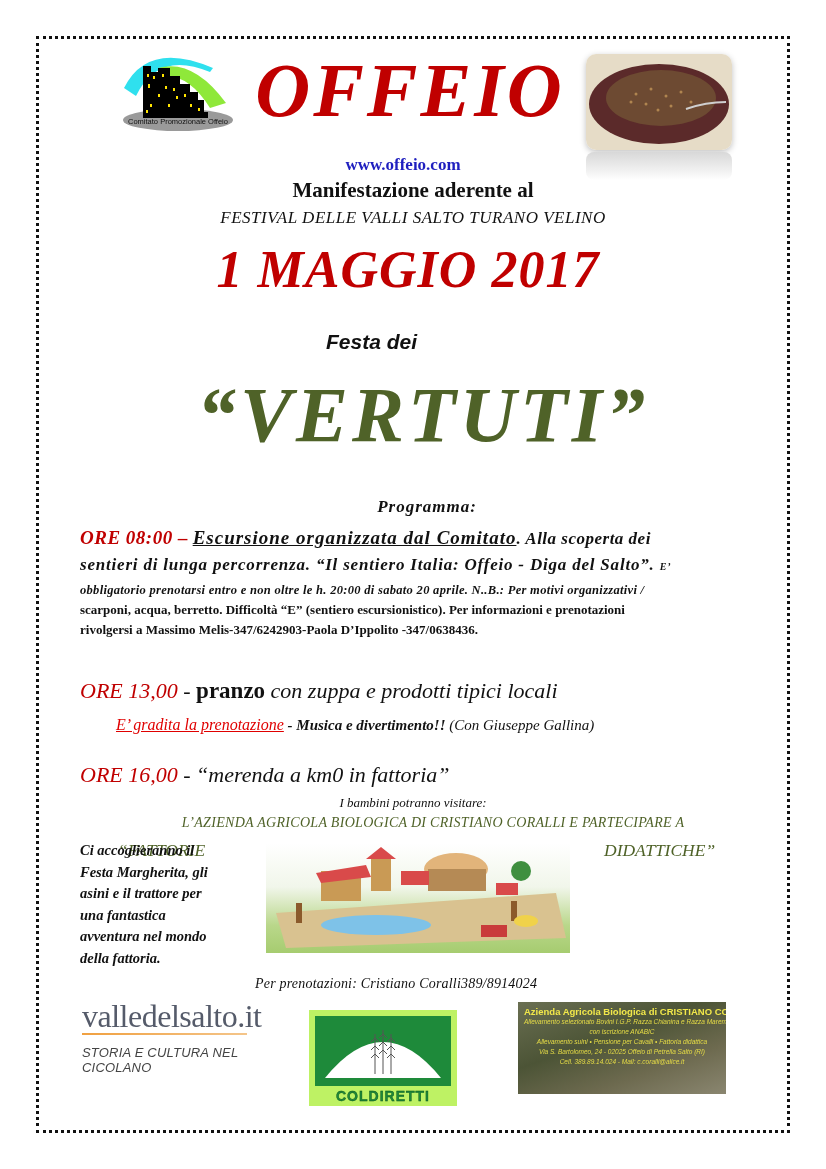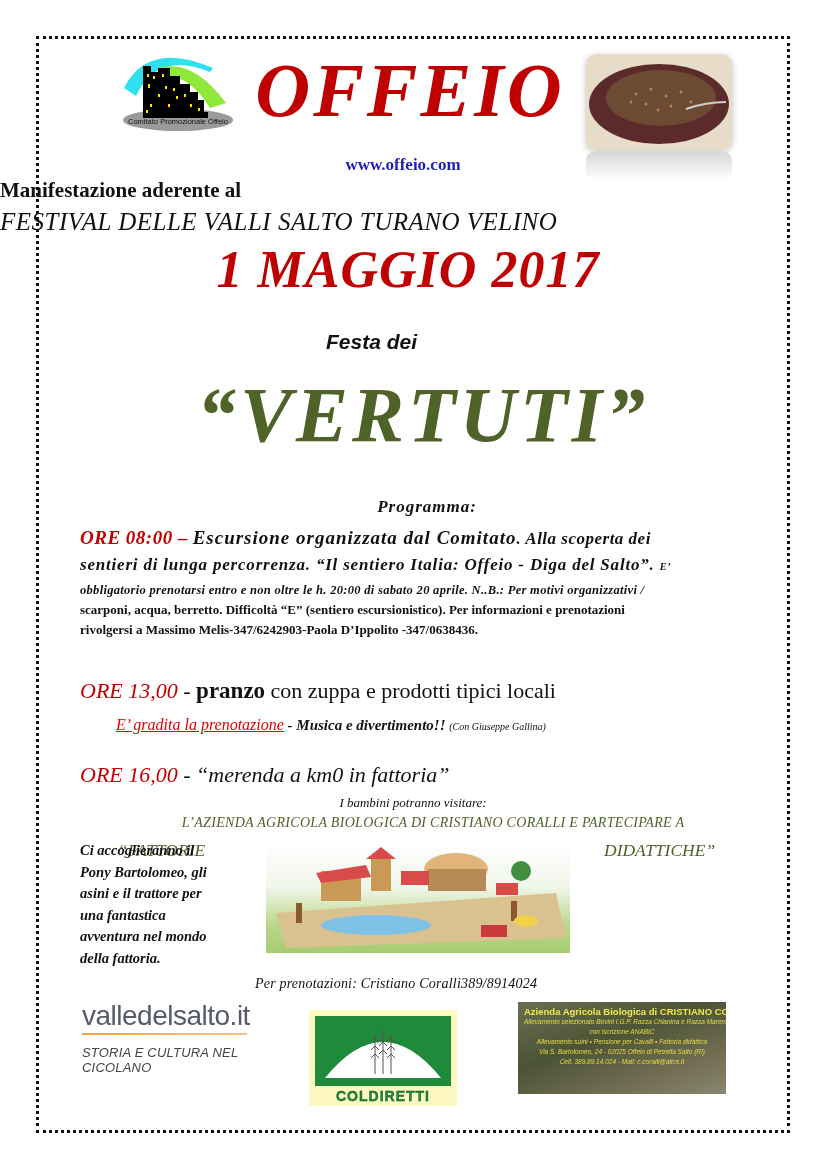--- a/index.html
+++ b/index.html
@@ -46,26 +46,26 @@
       background: linear-gradient(to bottom, #d8d8d8, #f6f6f6 80%, #ffffff);
     }
 
     .website {
       left: 0; top: 155px; width: 826px; text-align: center;
       font-size: 17px; font-weight: bold; color: #1f1fbf;
       padding-left: 0;
     }
     .website span { margin-left: -20px; }
     .aderente {
-      left: 0; top: 178px; width: 826px; text-align: left;
+      left: 0; top: 178px; width: 826px; text-align: center;
       font-size: 21px; font-weight: bold; color: #111;
     }
     .festival {
-      left: 0; top: 208px; width: 826px; 
-      font-size: 25px; font-style: italic; color: #111; letter-spacing: 0.5px;
+      left: 0; top: 208px; width: 826px; text-align: center;
+      font-size: 17px; font-style: italic; color: #111; letter-spacing: 0.5px;
     }
     .date {
       left: 0; top: 240px; width: 826px; text-align: center;
       font-size: 52px; font-style: italic; font-weight: bold; color: #c00000;
       letter-spacing: 1px; padding-right: 10px;
     }
     .festa-dei {
       left: 326px; top: 330px;
       font-family: "Liberation Sans", sans-serif;
       font-size: 21px; font-style: italic; font-weight: bold; color: #111;
@@ -83,41 +83,41 @@
     }
 
     
     .block1 {
       left: 80px; top: 525px; width: 675px;
       text-align: justify;
     }
     .b1-line1 { font-size: 19px; font-style: italic; font-weight: bold; line-height: 26px; }
     .red { color: #c00000; }
     .b1-time { letter-spacing: 0.5px; }
-    .b1-escursione { color: #111; letter-spacing: 1px; }
+    .b1-escursione { text-decoration: underline; color: #111; letter-spacing: 1px; }
     .b1-rest { color: #111; font-size: 17px; letter-spacing: 0.5px; }
     .b1-line2 { font-size: 17px; font-style: italic; font-weight: bold; line-height: 26px; letter-spacing: 0.8px; }
     .b1-small { font-size: 12.5px; font-style: italic; font-weight: bold; line-height: 20px; letter-spacing: 0.3px;}
     .b1-normal { font-size: 13px; font-weight: bold; font-style: normal; line-height: 20px; }
 
     
     .ore13 {
       left: 80px; top: 678px; width: 700px;
       font-size: 22px;
     }
     .ore13 .time { color: #c00000; font-style: italic; }
     .ore13 .pranzo { font-weight: bold; font-size: 23px; }
-    .ore13 .rest { }
+    .ore13 .rest { font-style: italic; }
     .gradita {
       left: 116px; top: 716px; width: 680px;
       font-size: 15px;
     }
     .gradita .link { color: #e00000; font-style: italic; text-decoration: underline; font-size: 16px; }
     .gradita .musica { font-style: italic; font-weight: bold; }
-    .gradita .con { font-style: italic; font-size: 10px; }
+    .gradita .con { font-style: italic; font-size: 15px; }
 
     .ore16 {
       left: 80px; top: 762px; width: 700px; font-size: 22px;
     }
     .ore16 .time { color: #c00000; font-style: italic; }
     .ore16 .merenda { font-style: italic; }
 
     .bambini {
       left: 0; top: 795px; width: 826px; text-align: center;
       font-size: 13px; font-style: italic;
@@ -146,36 +146,36 @@
     .per-pren {
       left: 255px; top: 976px;
       font-size: 14px; font-style: italic; letter-spacing: 0.2px;
     }
 
     
     .valle {
       left: 82px; top: 1000px; width: 170px; height: 50px;
     }
     .valle-name {
-      font-family: Liberation Sans, sans-serif;
-      font-size: 28px; color: #555b6a; letter-spacing: -0.5px; line-height: 32px;
+      font-family: Liberation Serif, serif;
+      font-size: 32px; color: #555b6a; letter-spacing: -0.5px; line-height: 32px;
     }
     .valle-line {
       height: 2px; width: 165px;
       background: linear-gradient(to right, #f0a040, #f4c58a);
       margin-top: 1px;
     }
     .valle-sub {
       font-family: "Liberation Sans", sans-serif;
       font-size: 13px; font-style: italic; color: #444; letter-spacing: 0.2px;
       margin-top: 10px;
     }
     .coldiretti {
       left: 309px; top: 1010px; width: 148px; height: 96px;
-      background: #fef9c3;
+      background: #bef264;
       padding: 6px 6px 4px 6px;
     }
     .coldiretti-inner {
       position: relative; width: 100%; height: 70px; background: #1e8a3a; overflow: hidden;
     }
     .coldiretti-text {
       font-family: "Liberation Sans", sans-serif;
       font-weight: bold; font-size: 14px; color: #1e8a3a;
       text-align: center; letter-spacing: 1px; margin-top: 2px;
       -webkit-text-stroke: 0.4px #0b4d1a;
@@ -306,21 +306,21 @@
           <rect x="245" y="58" width="6" height="20"></rect>
         </g>
       <g fill="#f0d24a">
           <ellipse cx="260" cy="78" rx="12" ry="6"></ellipse>
         </g>
     </svg>
   </div>
 
   <div class="abs accoglieranno">
     <div>Ci accoglieranno il</div>
-    <div>Pony Bartolomeo, gli</div>
+    <div>Festa Margherita, gli</div>
     <div>asini e il trattore per</div>
     <div>una fantastica</div>
     <div>avventura nel mondo</div>
     <div>della fattoria.</div>
   </div>
 
   <div class="abs per-pren">Per prenotazioni: Cristiano Coralli389/8914024</div>
 
   <div class="abs valle">
     <div class="valle-name">valledelsalto.it</div>

